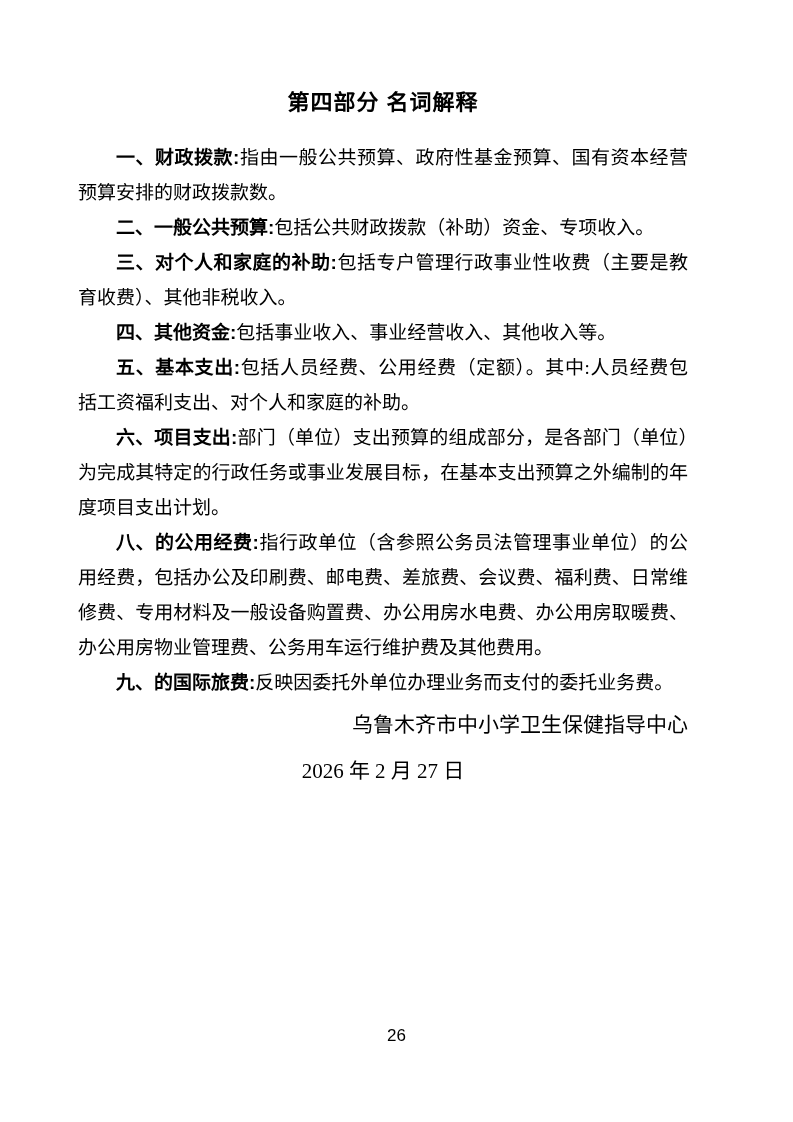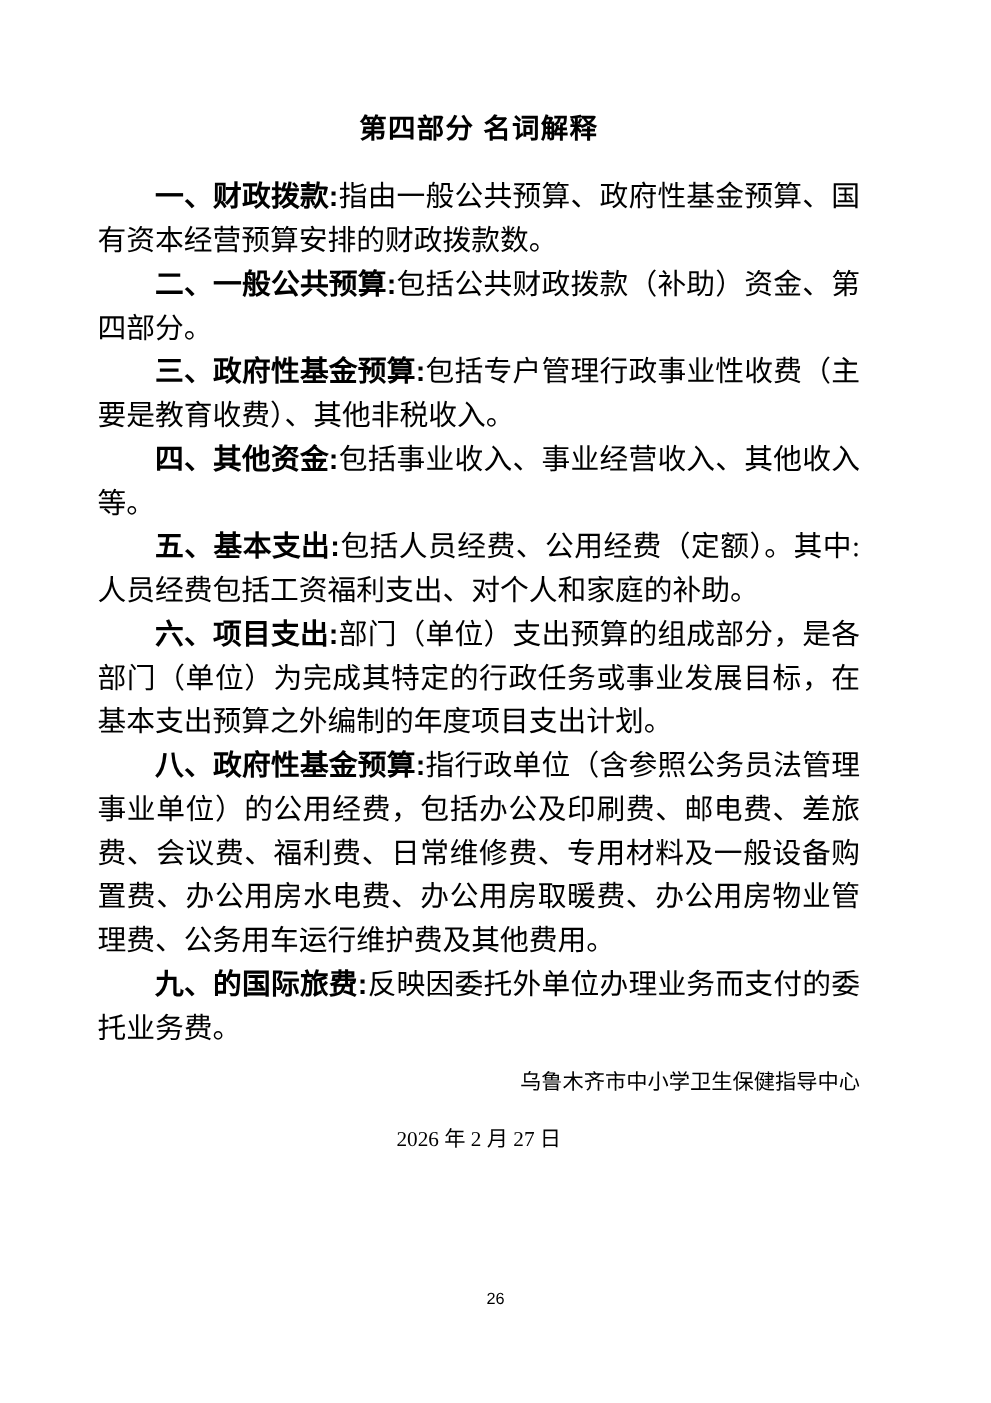--- a/index.html
+++ b/index.html
@@ -23,74 +23,74 @@
     font-family: "Liberation Sans", sans-serif;
     font-weight: bold;
     font-size: 22px;
     line-height: 30px;
     text-align: center;
     margin: 0 0 22px 0;
     letter-spacing: 1px;
   }
   .para {
     margin: 0;
-    font-size: 23px;
+    font-size: 19px;
     line-height: 35px;
     text-align: justify;
     text-justify: inter-character;
     text-indent: 2em;
     word-break: break-all;
   }
   .para .term {
     font-family: "Liberation Sans", sans-serif;
     font-weight: bold;
   }
   .sig {
     margin: 8px 0 0 0;
-    font-size: 17px;
+    font-size: 21px;
     line-height: 35px;
     text-align: right;
     text-indent: 0;
   }
   .sig.date {
     margin-top: 11px;
     text-align: center;
   }
   .page-number {
     position: absolute;
     left: 0;
     right: 0;
     bottom: 76px;
     text-align: center;
     font-family: "Liberation Sans", sans-serif;
-    font-size: 13px;
+    font-size: 17px;
     color: #000000;
   }
 </style>
 </head>
 <body>
 
 <div class="page">
 
   <h1 class="doc-title">第四部分 名词解释</h1>
 
   <p class="para"><span class="term">一、财政拨款:</span><span>指由一般公共预算、政府性基金预算、国有资本经营预算安排的财政拨款数。</span></p>
 
-  <p class="para"><span class="term">二、一般公共预算:</span><span>包括公共财政拨款（补助）资金、第四部分。</span></p>
+  <p class="para"><span class="term">二、一般公共预算:</span><span>包括公共财政拨款（补助）资金、专项收入。</span></p>
 
-  <p class="para"><span class="term">三、政府性基金预算:</span><span>包括专户管理行政事业性收费（主要是教育收费）、其他非税收入。</span></p>
+  <p class="para"><span class="term">三、对个人和家庭的补助:</span><span>包括专户管理行政事业性收费（主要是教育收费）、其他非税收入。</span></p>
 
   <p class="para"><span class="term">四、其他资金:</span><span>包括事业收入、事业经营收入、其他收入等。</span></p>
 
   <p class="para"><span class="term">五、基本支出:</span><span>包括人员经费、公用经费（定额）。其中:人员经费包括工资福利支出、对个人和家庭的补助。</span></p>
 
   <p class="para"><span class="term">六、项目支出:</span><span>部门（单位）支出预算的组成部分，是各部门（单位）为完成其特定的行政任务或事业发展目标，在基本支出预算之外编制的年度项目支出计划。</span></p>
 
 
-  <p class="para"><span class="term">八、政府性基金预算:</span><span>指行政单位（含参照公务员法管理事业单位）的公用经费，包括办公及印刷费、邮电费、差旅费、会议费、福利费、日常维修费、专用材料及一般设备购置费、办公用房水电费、办公用房取暖费、办公用房物业管理费、公务用车运行维护费及其他费用。</span></p>
+  <p class="para"><span class="term">八、的公用经费:</span><span>指行政单位（含参照公务员法管理事业单位）的公用经费，包括办公及印刷费、邮电费、差旅费、会议费、福利费、日常维修费、专用材料及一般设备购置费、办公用房水电费、办公用房取暖费、办公用房物业管理费、公务用车运行维护费及其他费用。</span></p>
 
   <p class="para"><span class="term">九、的国际旅费:</span><span>反映因委托外单位办理业务而支付的委托业务费。</span></p>
 
   <p class="sig">乌鲁木齐市中小学卫生保健指导中心</p>
   <p class="sig date">2026 年 2 月 27 日</p>
 
   <div class="page-number">26</div>
 
 </div>
 

